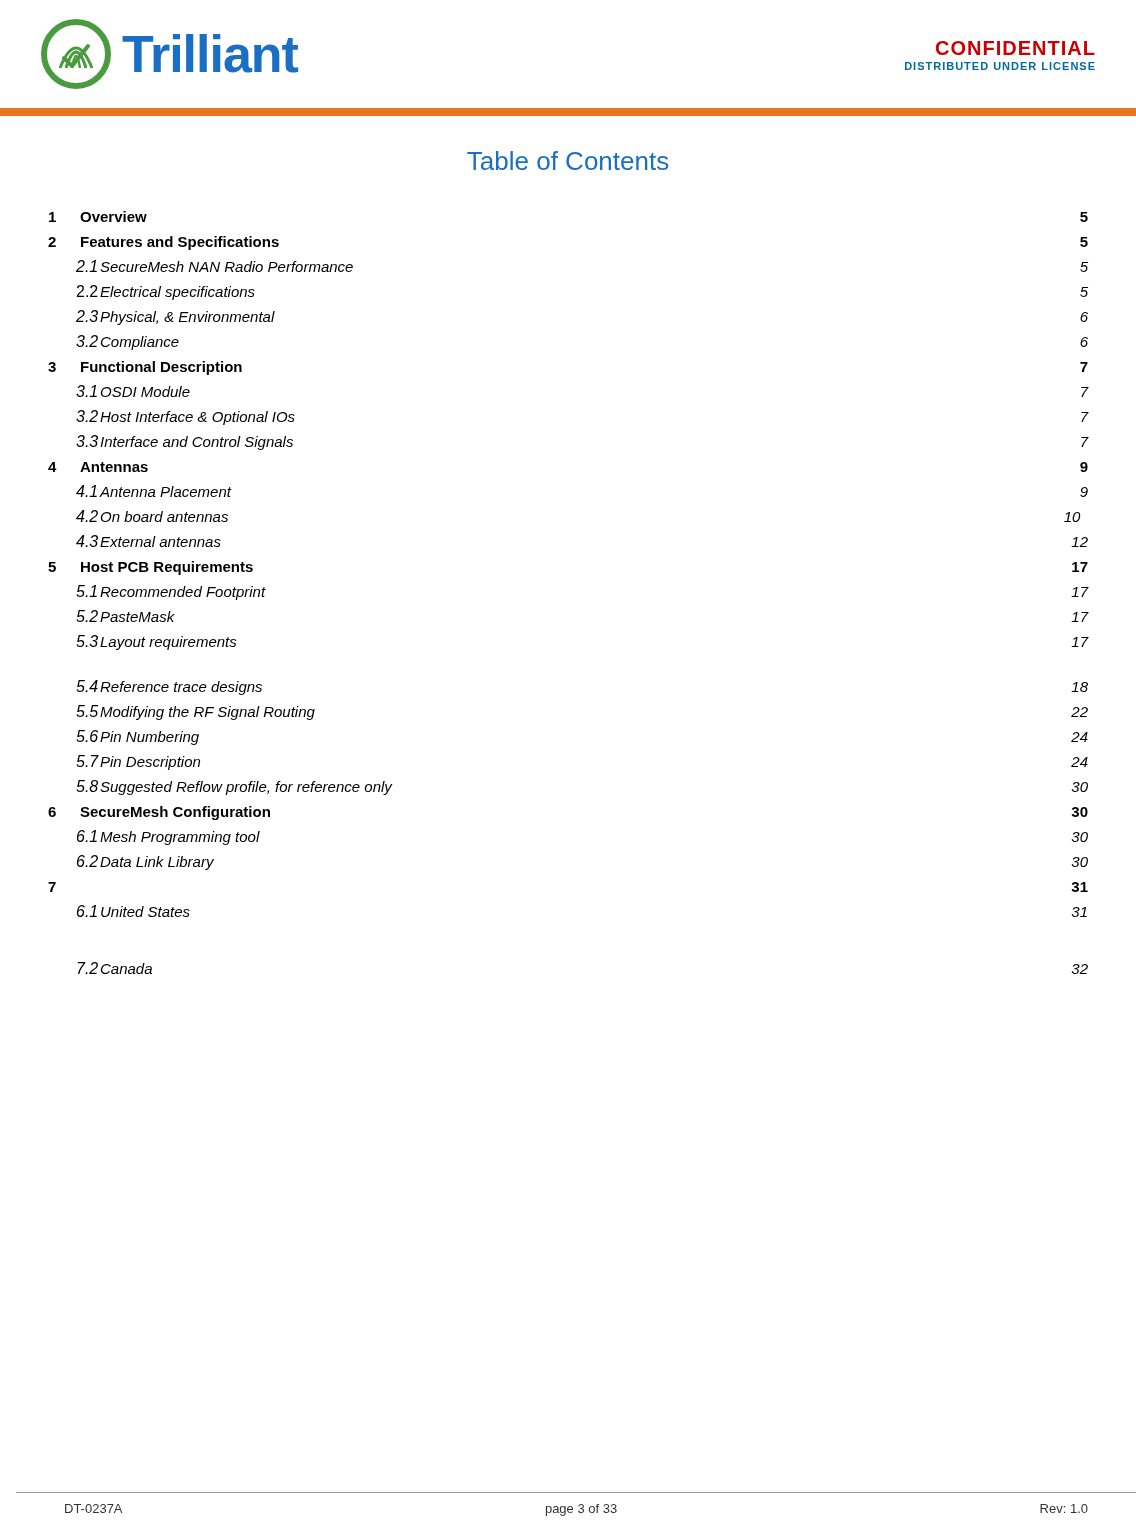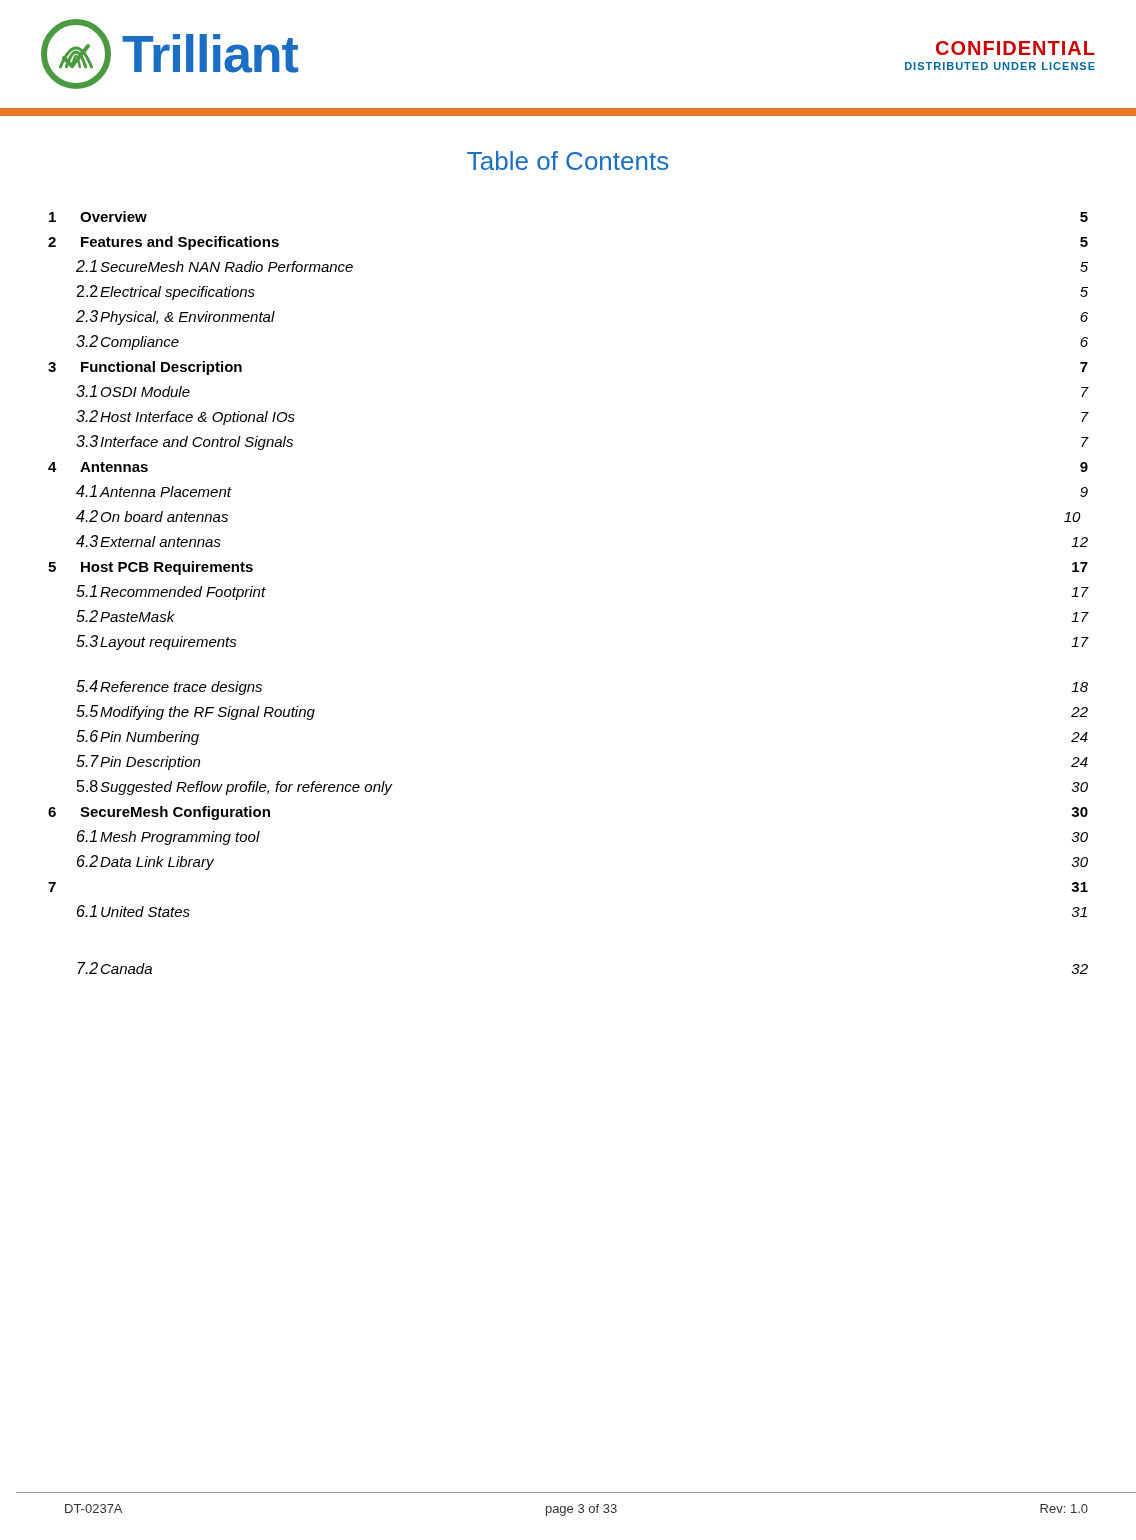--- a/index.html
+++ b/index.html
@@ -317,21 +317,21 @@
         <span class="toc-dots"></span>
         <span class="toc-page toc-page-italic" style="font-style: italic;">24</span>
       </div>
       <div class="toc-row level2">
         <span class="toc-sub-num" style="font-style: italic;">5.7</span>
         <span class="toc-label toc-label-italic">Pin Description</span>
         <span class="toc-dots"></span>
         <span class="toc-page toc-page-italic" style="font-style: italic;">24</span>
       </div>
       <div class="toc-row level2">
-        <span class="toc-sub-num" style="">5.8</span>
+        <span class="toc-sub-num" style="font-style: italic;">5.8</span>
         <span class="toc-label toc-label-italic">Suggested Reflow profile, for reference only</span>
         <span class="toc-dots"></span>
         <span class="toc-page toc-page-italic" style="font-style: italic;">30</span>
       </div>
       <div class="toc-row level1">
         <span class="toc-num" style="font-weight: bold;">6</span>
         <span class="toc-label toc-label-bold">SecureMesh Configuration</span>
         <span class="toc-dots"></span>
         <span class="toc-page toc-page-bold">30</span>
       </div>

